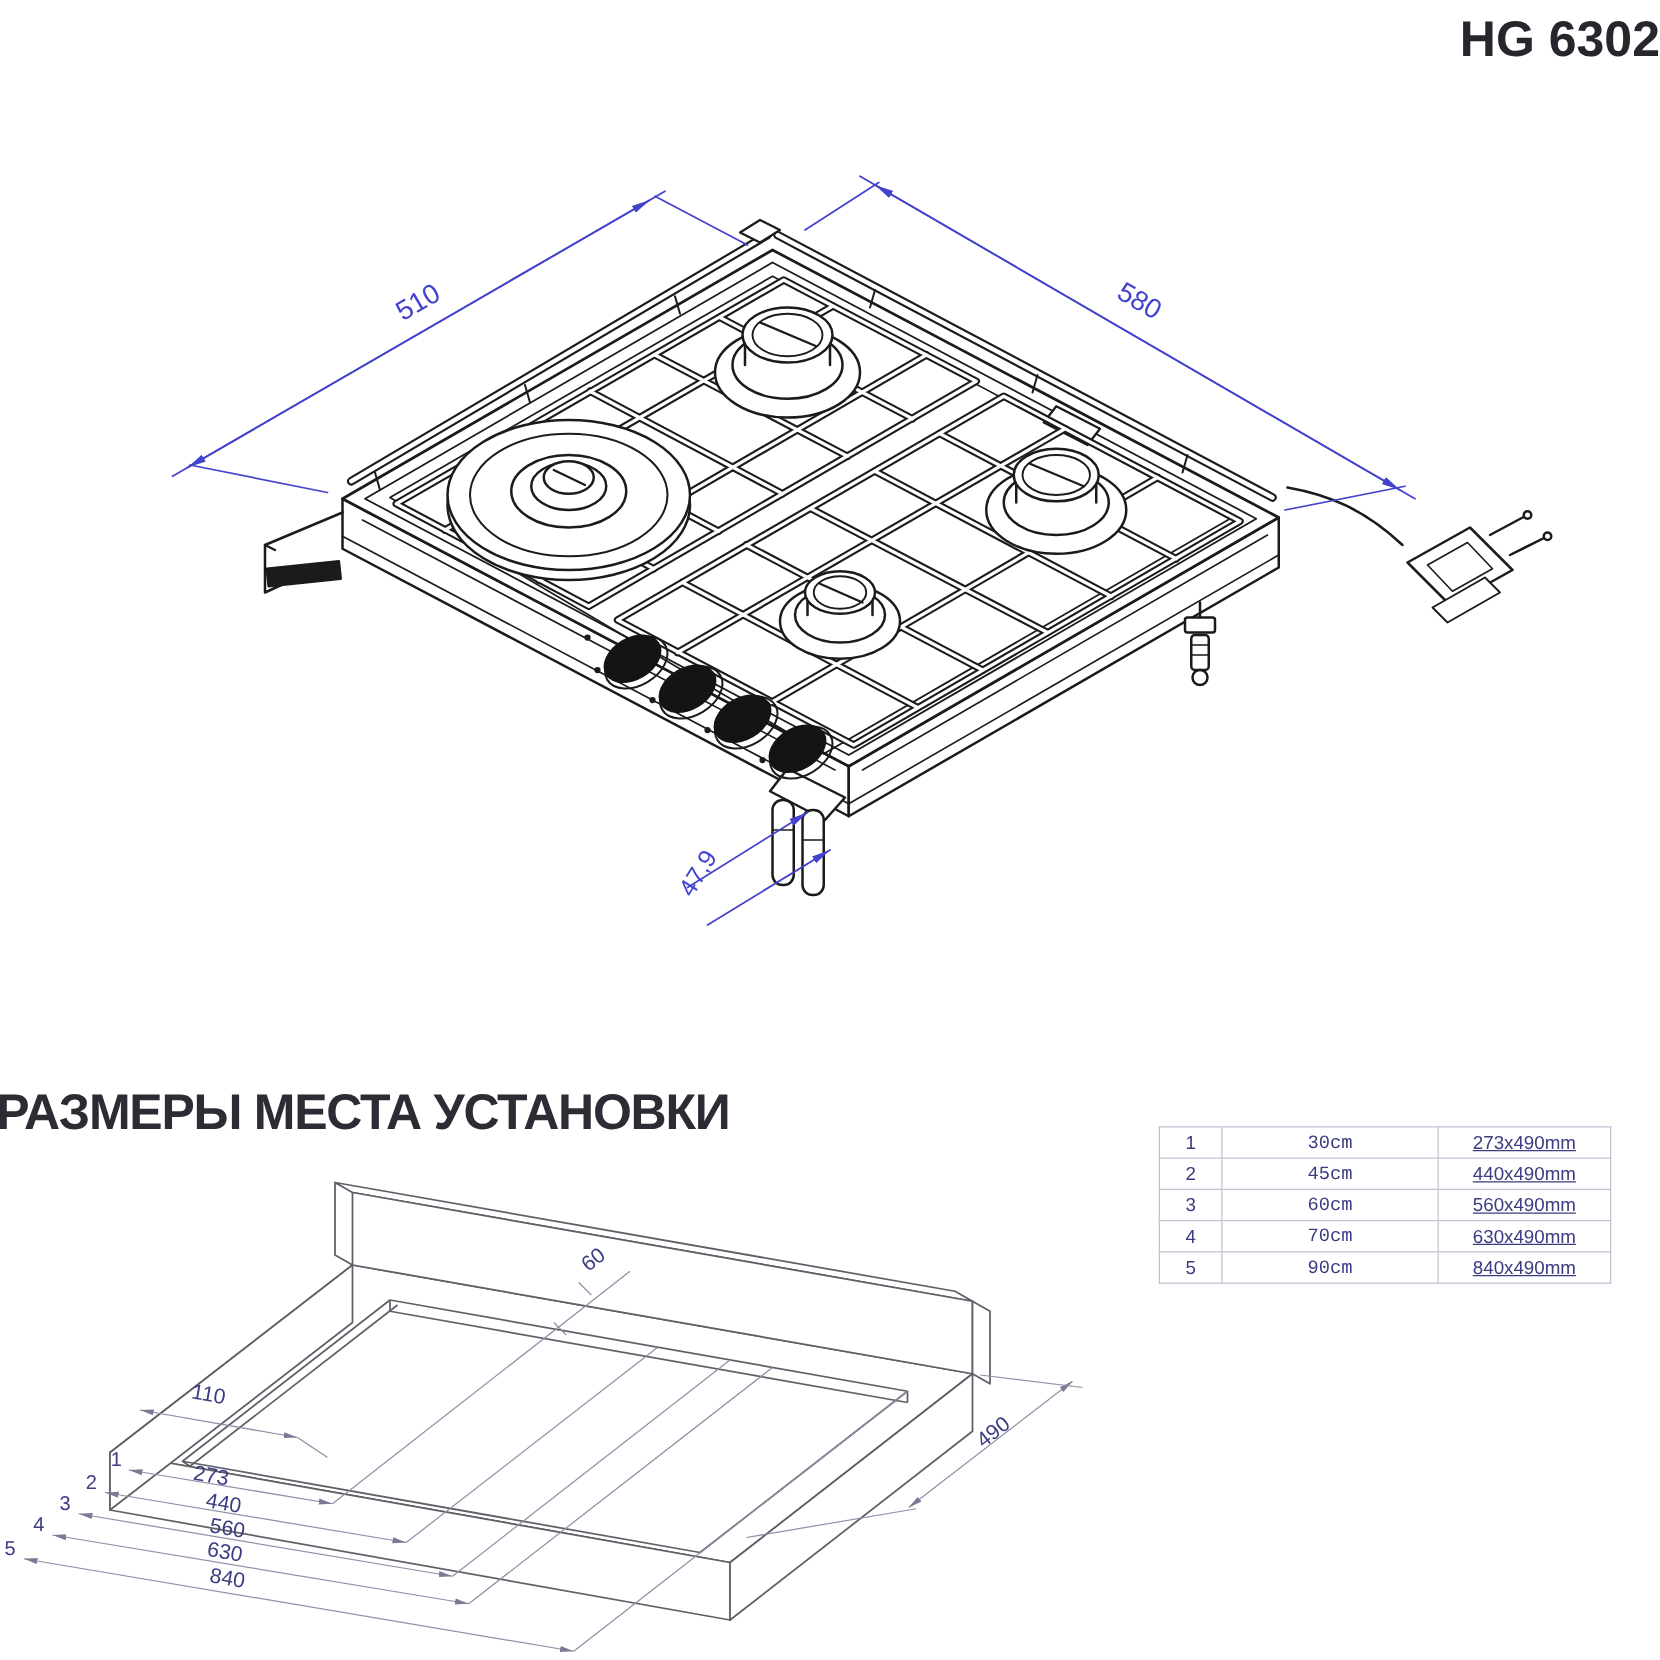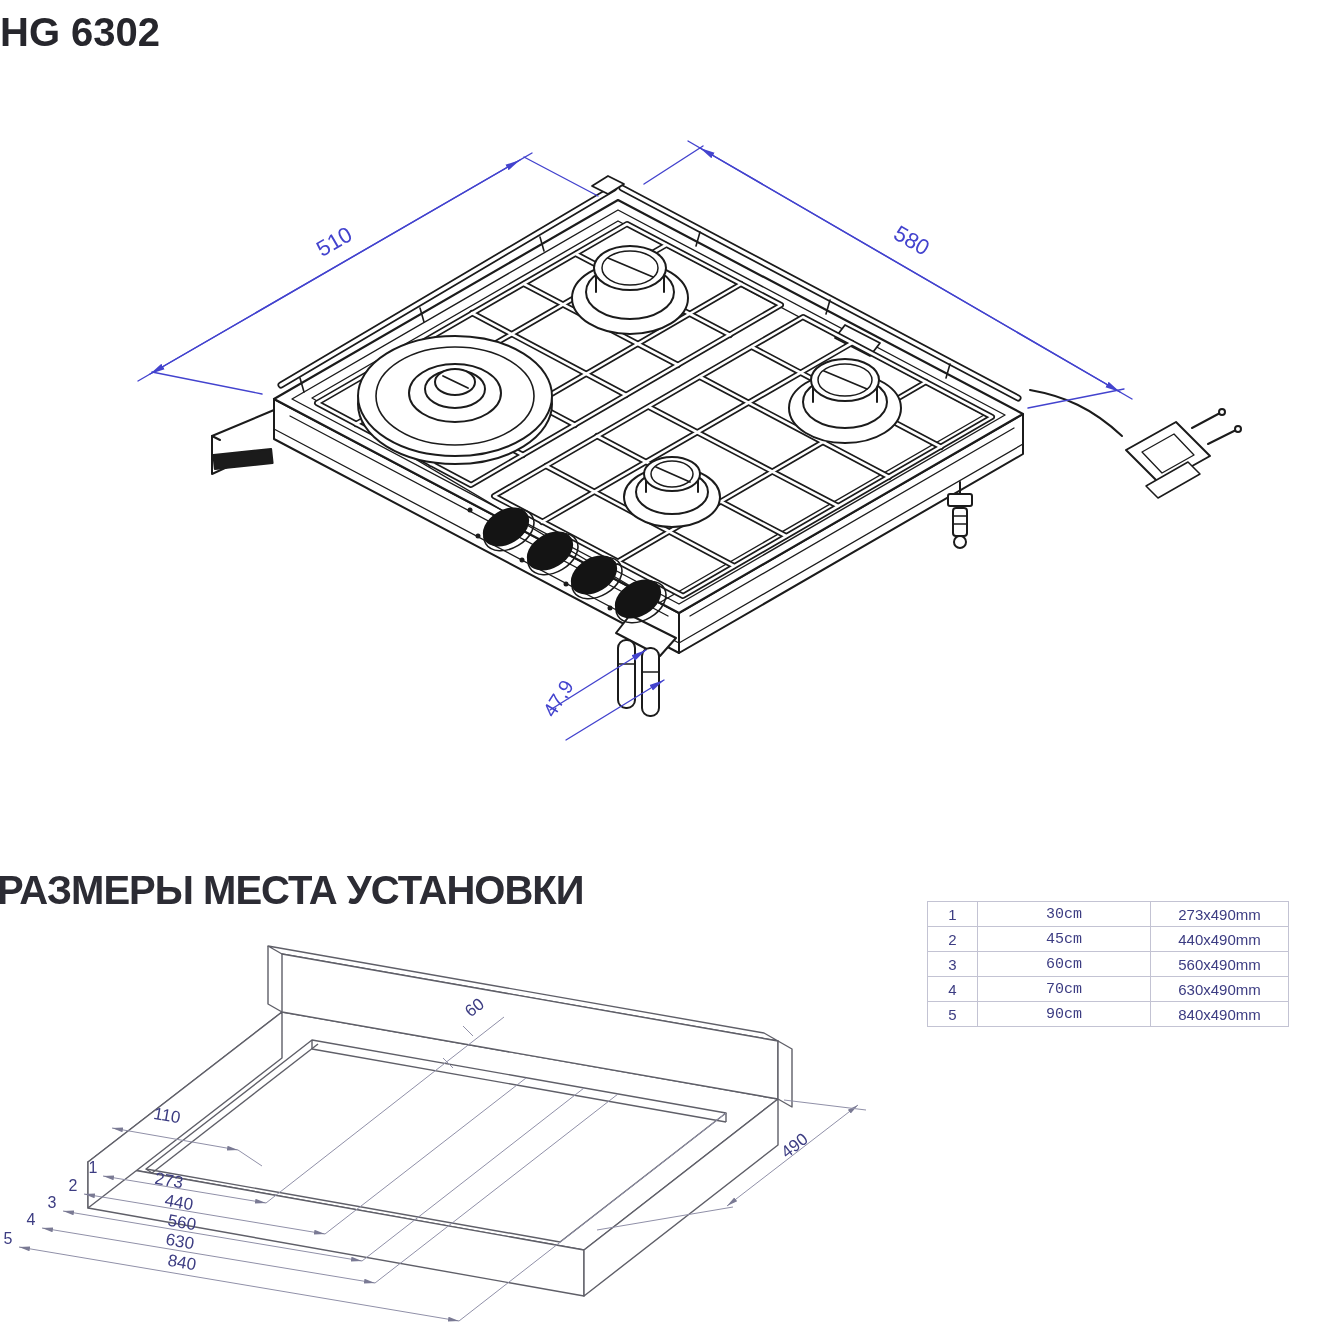--- a/index.html
+++ b/index.html
@@ -1,29 +1,29 @@
 <!DOCTYPE html>
 <html><head>
 <meta charset="utf-8">
 <style>
   html,body{margin:0;padding:0;background:#ffffff;}
   #page{position:relative;width:1328px;height:1328px;background:#ffffff;overflow:hidden;
         font-family:"Liberation Sans", sans-serif;}
-  #page-title{position:absolute;left:0;top:10px;width:100%;text-align:left;
+  #page-title{position:absolute;left:0;top:10px;width:100%;text-align:right;
         font-size:40px;font-weight:bold;color:#26262c;letter-spacing:0px;}
   #drawing-svg{position:absolute;left:0;top:0;width:1328px;height:1328px;}
   #section-title{position:absolute;left:-3px;top:868px;width:700px;
         font-size:40px;font-weight:bold;color:#2c2c34;letter-spacing:-1px;white-space:nowrap;}
   
   #size-table{position:absolute;left:927px;top:901px;border-collapse:collapse;}
   #size-table td{border:1px solid #c3c3d3;height:24px;padding:0;
         font-size:15px;color:#3c3c82;text-align:center;vertical-align:middle;}
   #size-table td.c-num{width:49px;}
   #size-table td.c-size{width:172px;font-family:Liberation Mono, monospace;}
-  #size-table td.c-cut{width:137px;}
+  #size-table td.c-cut{width:137px;text-decoration:underline;}
   .svgtext{font-family:"Liberation Sans", sans-serif;}
 </style>
 </head>
 <body>
 
 <div id="page">
 
   <div id="page-title">HG 6302</div>
 
   <svg id="drawing-svg" viewBox="0 0 1328 1328" xmlns="http://www.w3.org/2000/svg">

